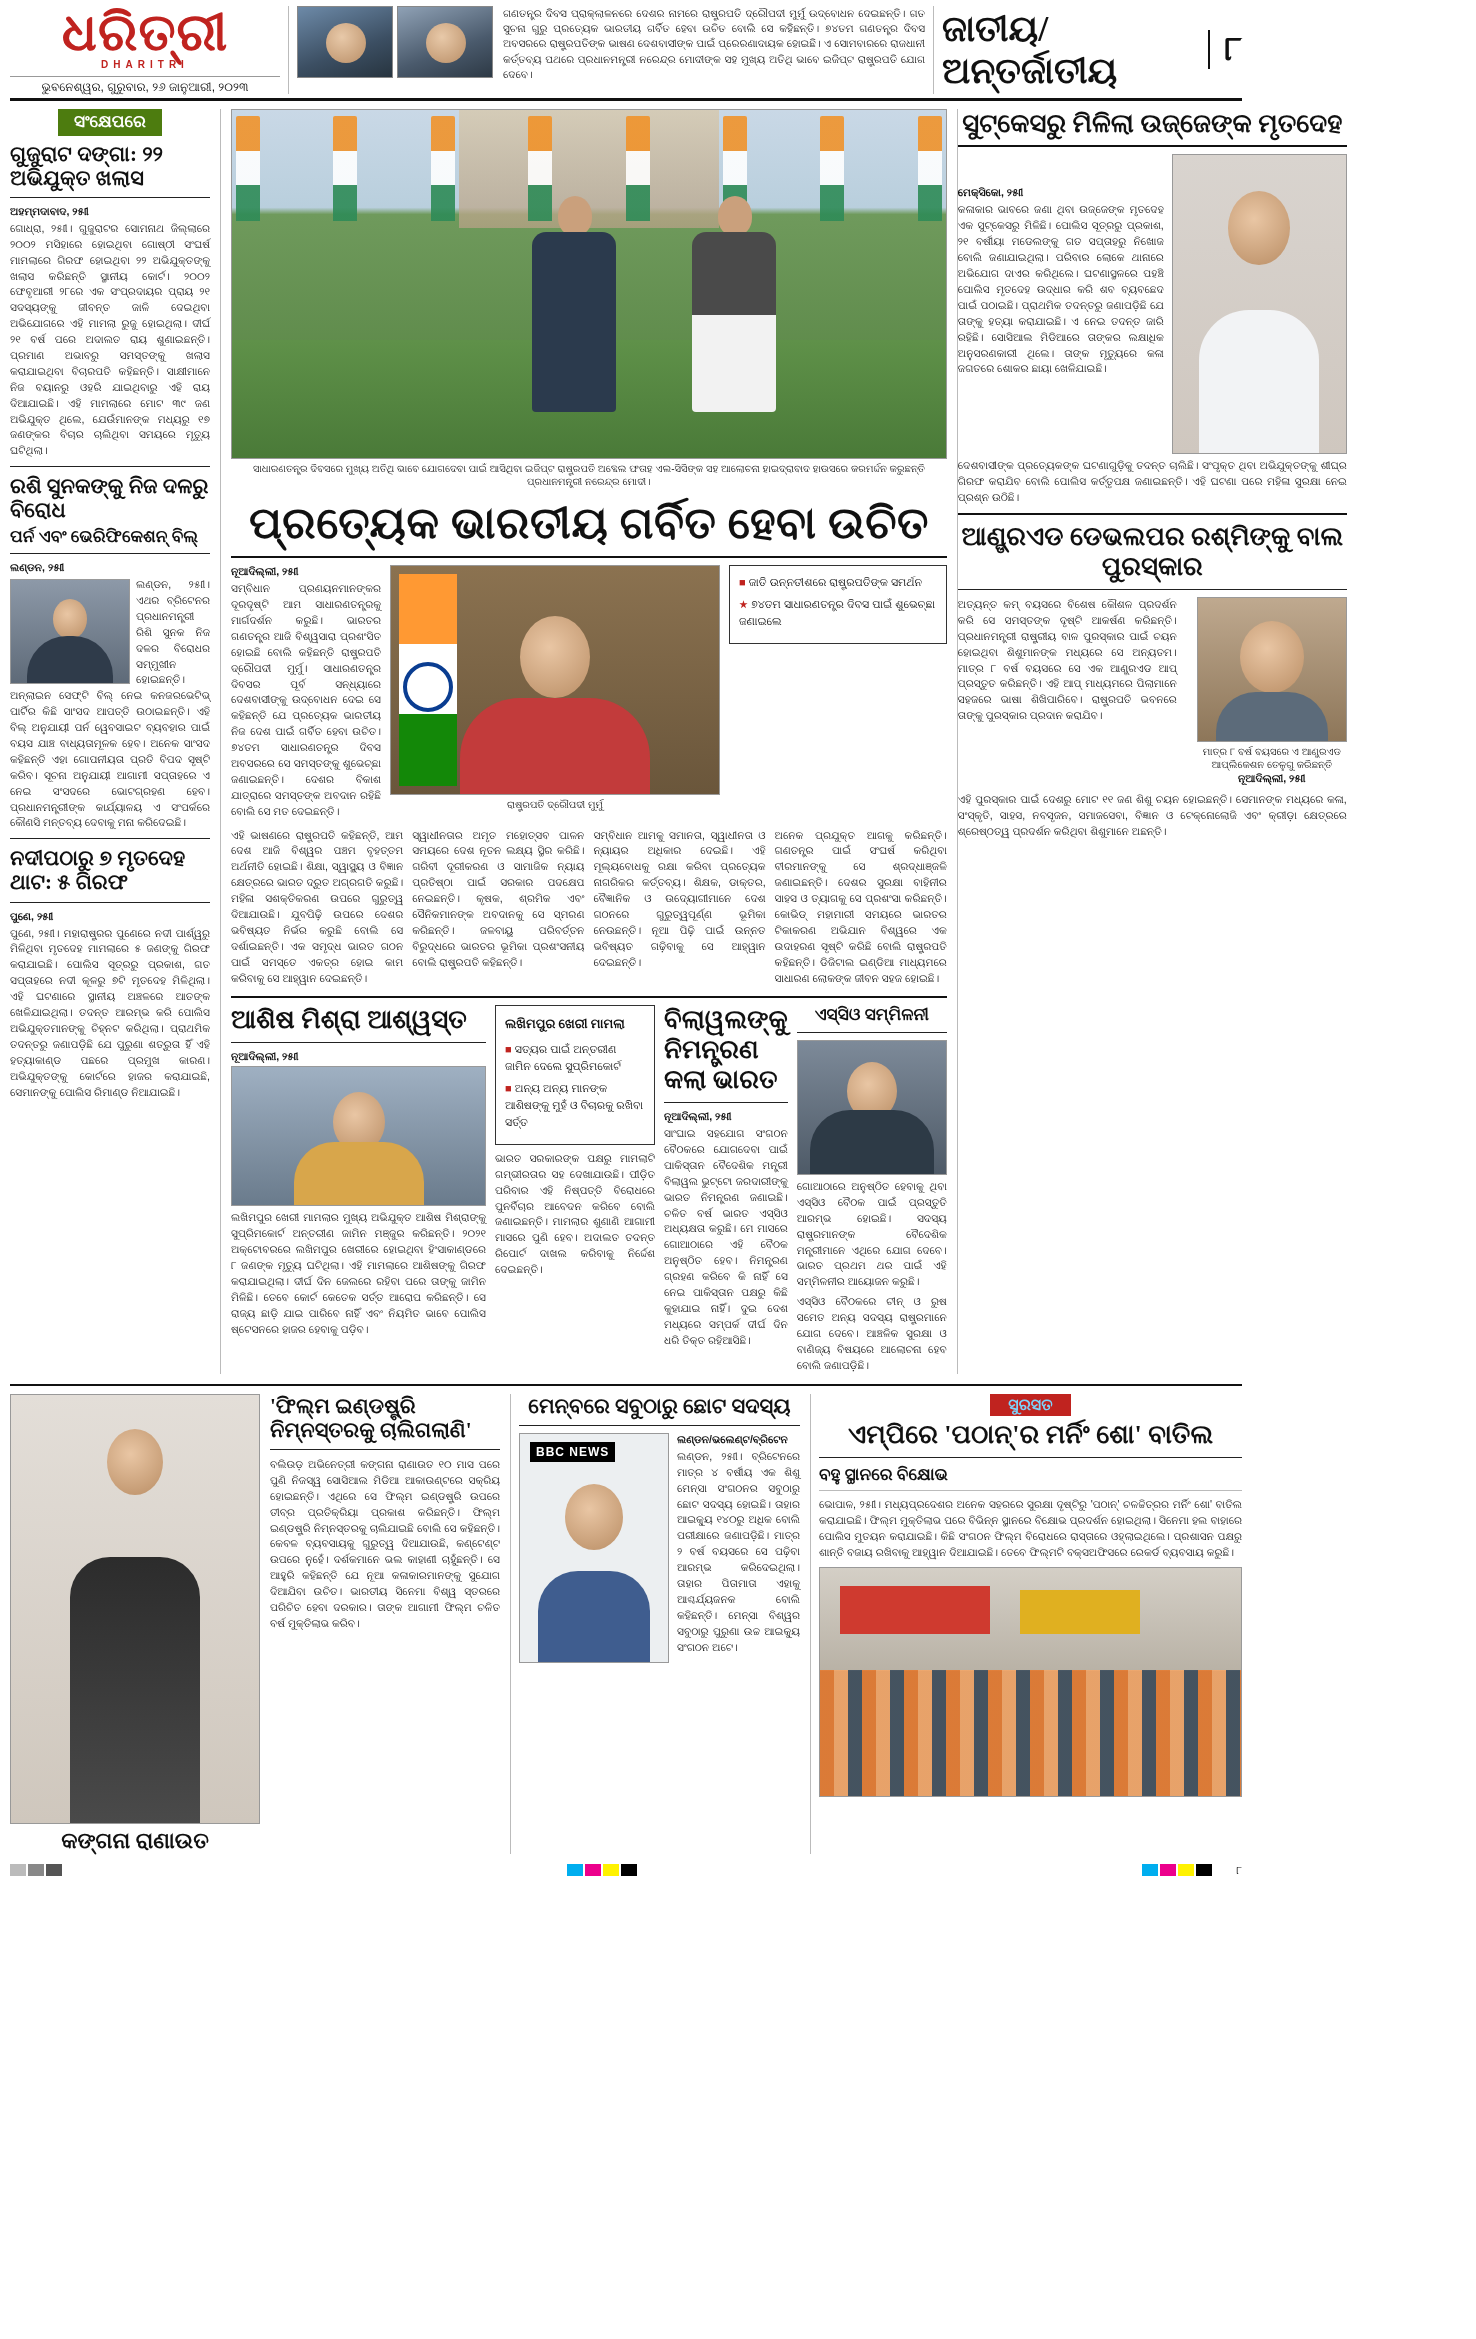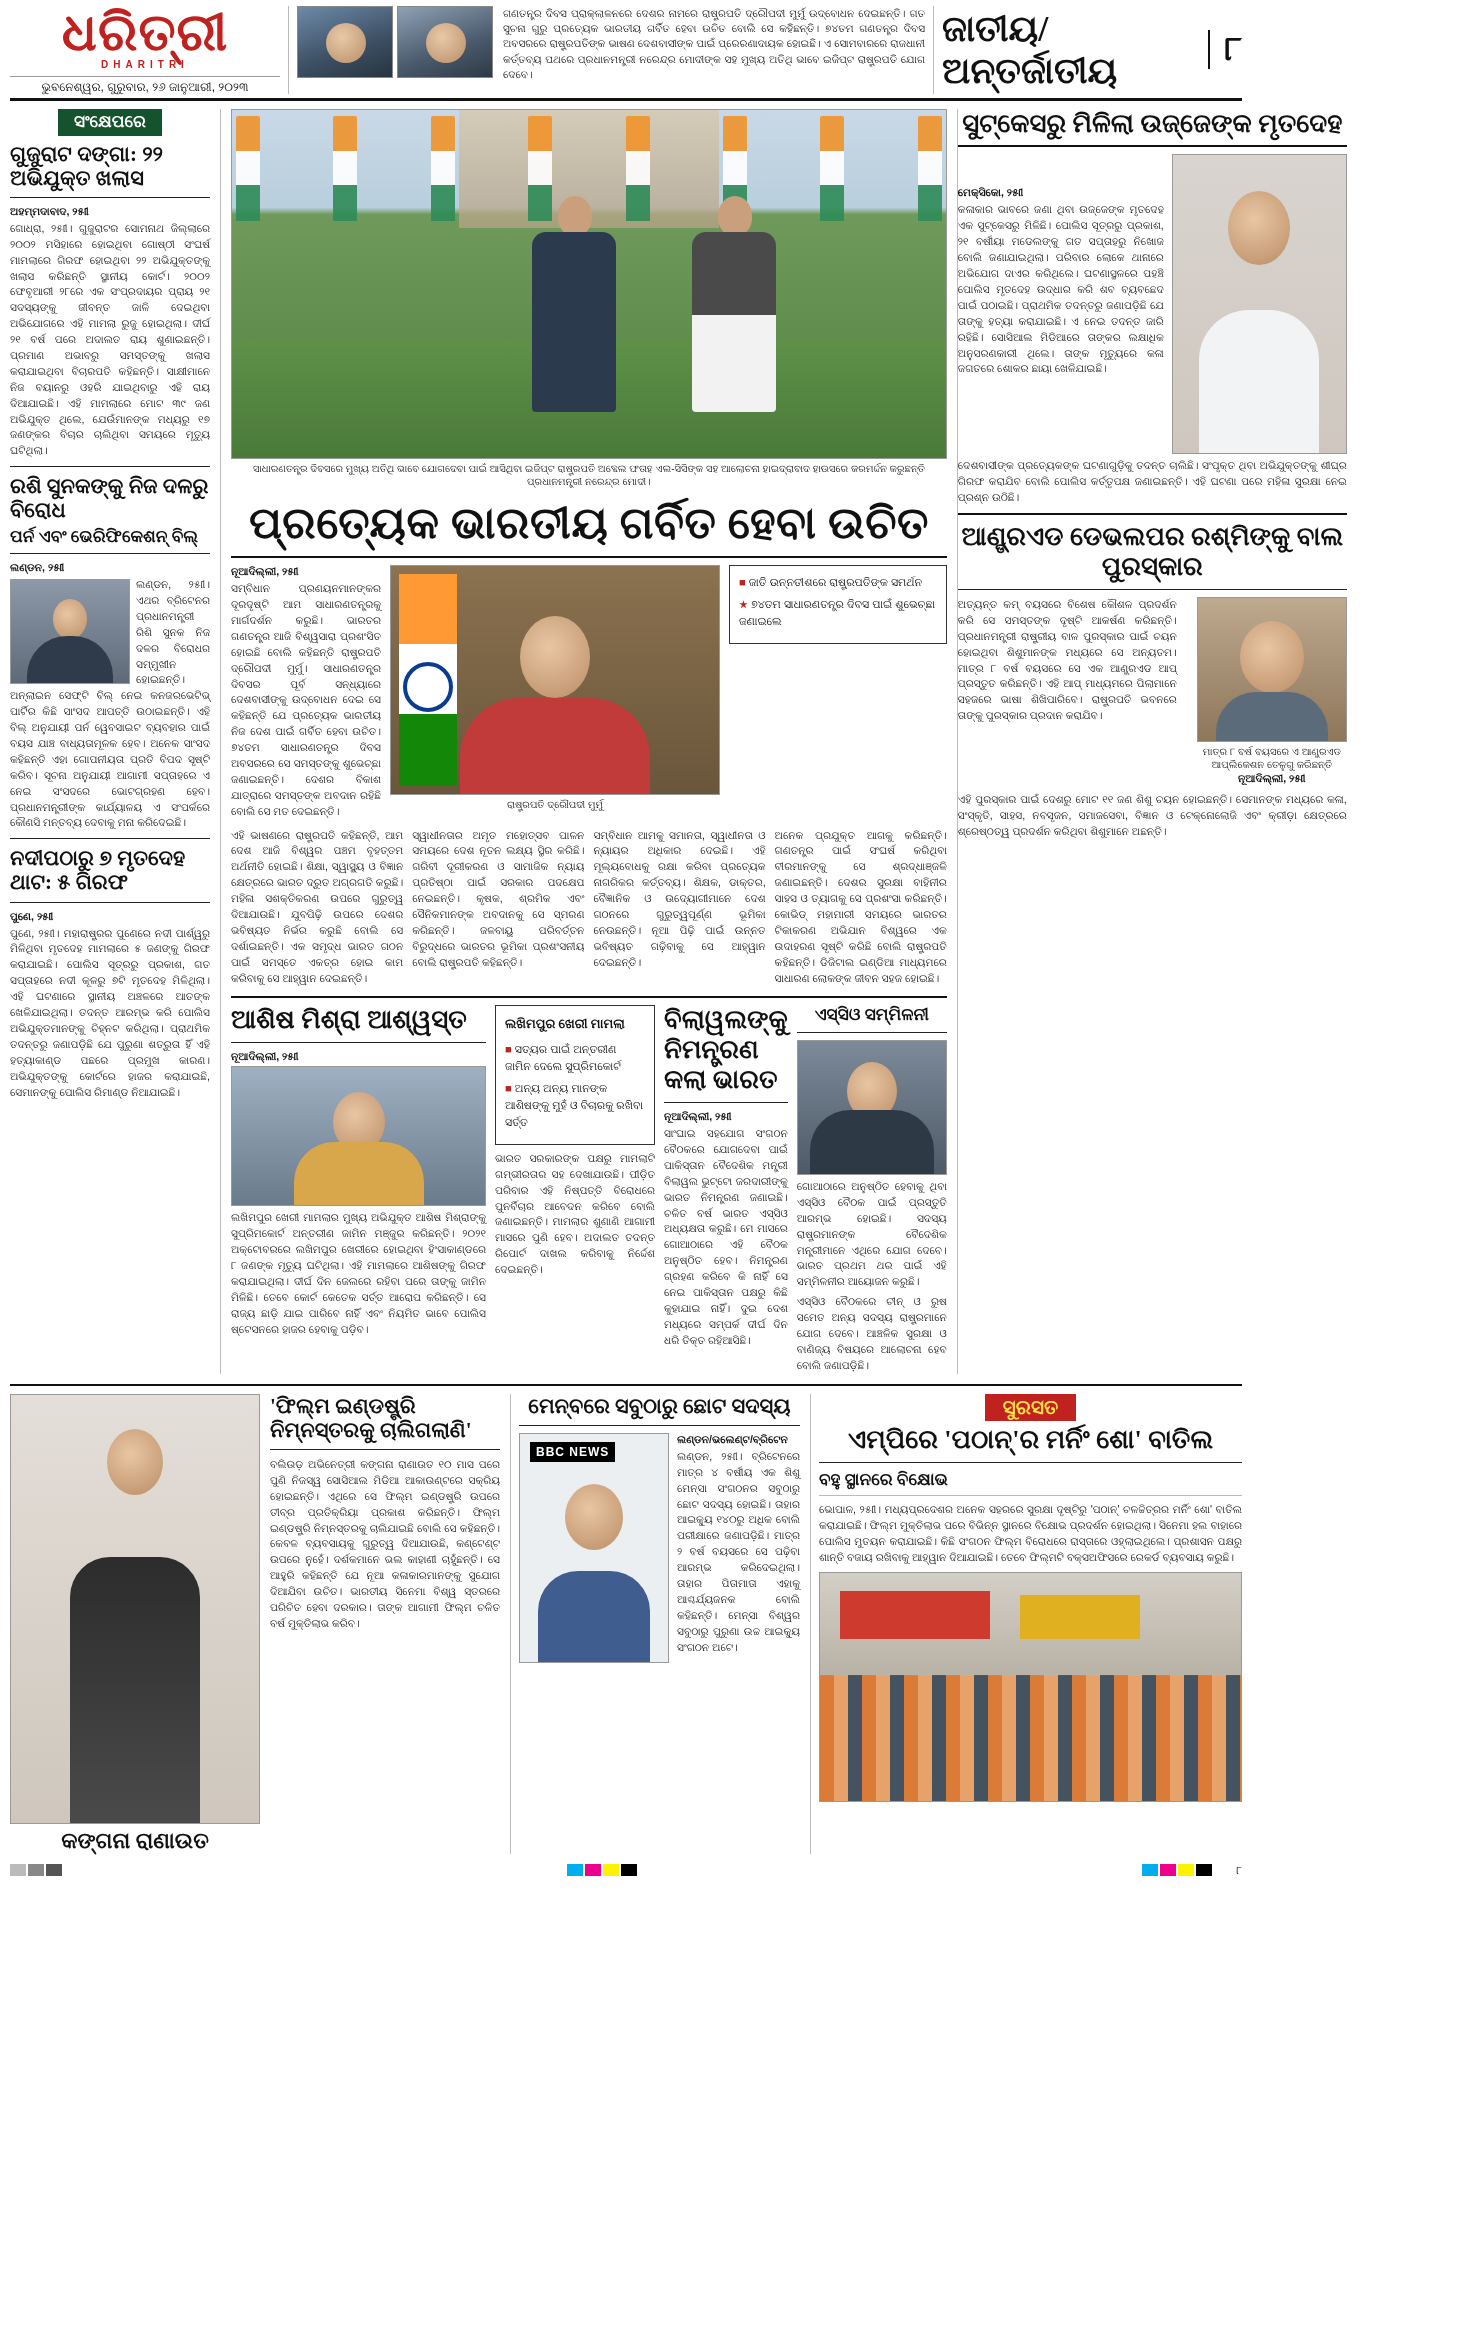--- a/index.html
+++ b/index.html
@@ -121,21 +121,21 @@
     color:#1a1a1a;
     hyphens:auto;
   }
   .dateline {
     font-size:10.5px;
     font-weight:bold;
     color:#111;
     margin-bottom:3px;
   }
   .hl-red {
-    background:#14532d;
+    background:#4d7c0f;
     color:#fff;
     display:inline-block;
     font-size:17px;
     font-weight:bold;
     padding:3px 16px 4px 16px;
     font-family:"Liberation Serif", serif;
   }
   .headline {
     font-family:"Liberation Serif", serif;
     font-weight:bold;
@@ -256,21 +256,21 @@
   .subcol { flex:1 1 0; }
 
   .bottomsec {
     margin-top:10px;
     border-top:2px solid #111;
     padding-top:8px;
     display:flex;
     gap:10px;
   }
   .red-label {
-    background:#c0231f;color:#fde047;font-weight:bold;font-size:20px;
+    background:#c0231f;color:#7dd3fc;font-weight:bold;font-size:16px;
     padding:2px 18px;display:inline-block;
     font-family:"Liberation Serif", serif;
   }
 </style>
 </head>
 <body>
 
 <div class="page">
 
   <div class="masthead">

